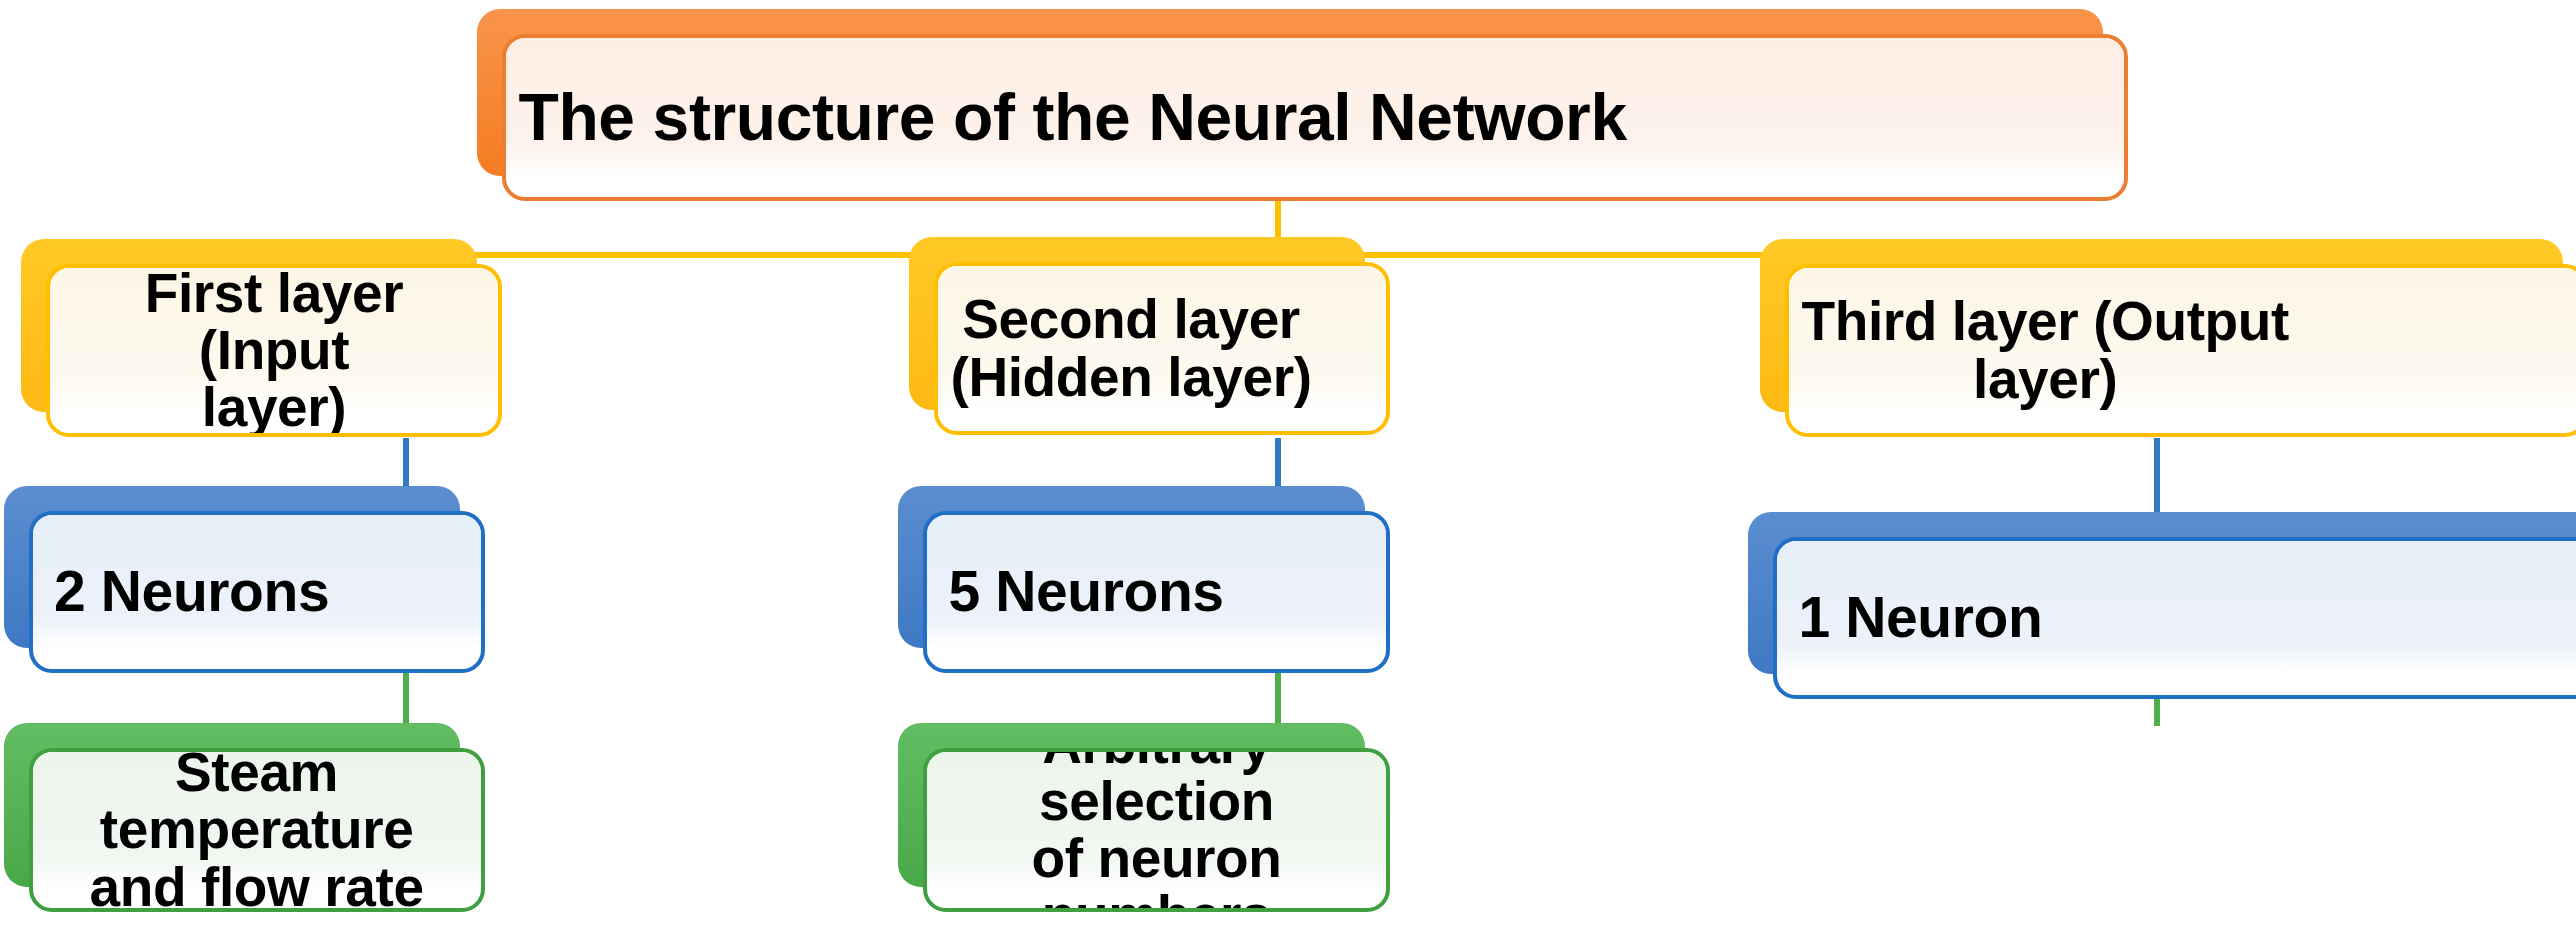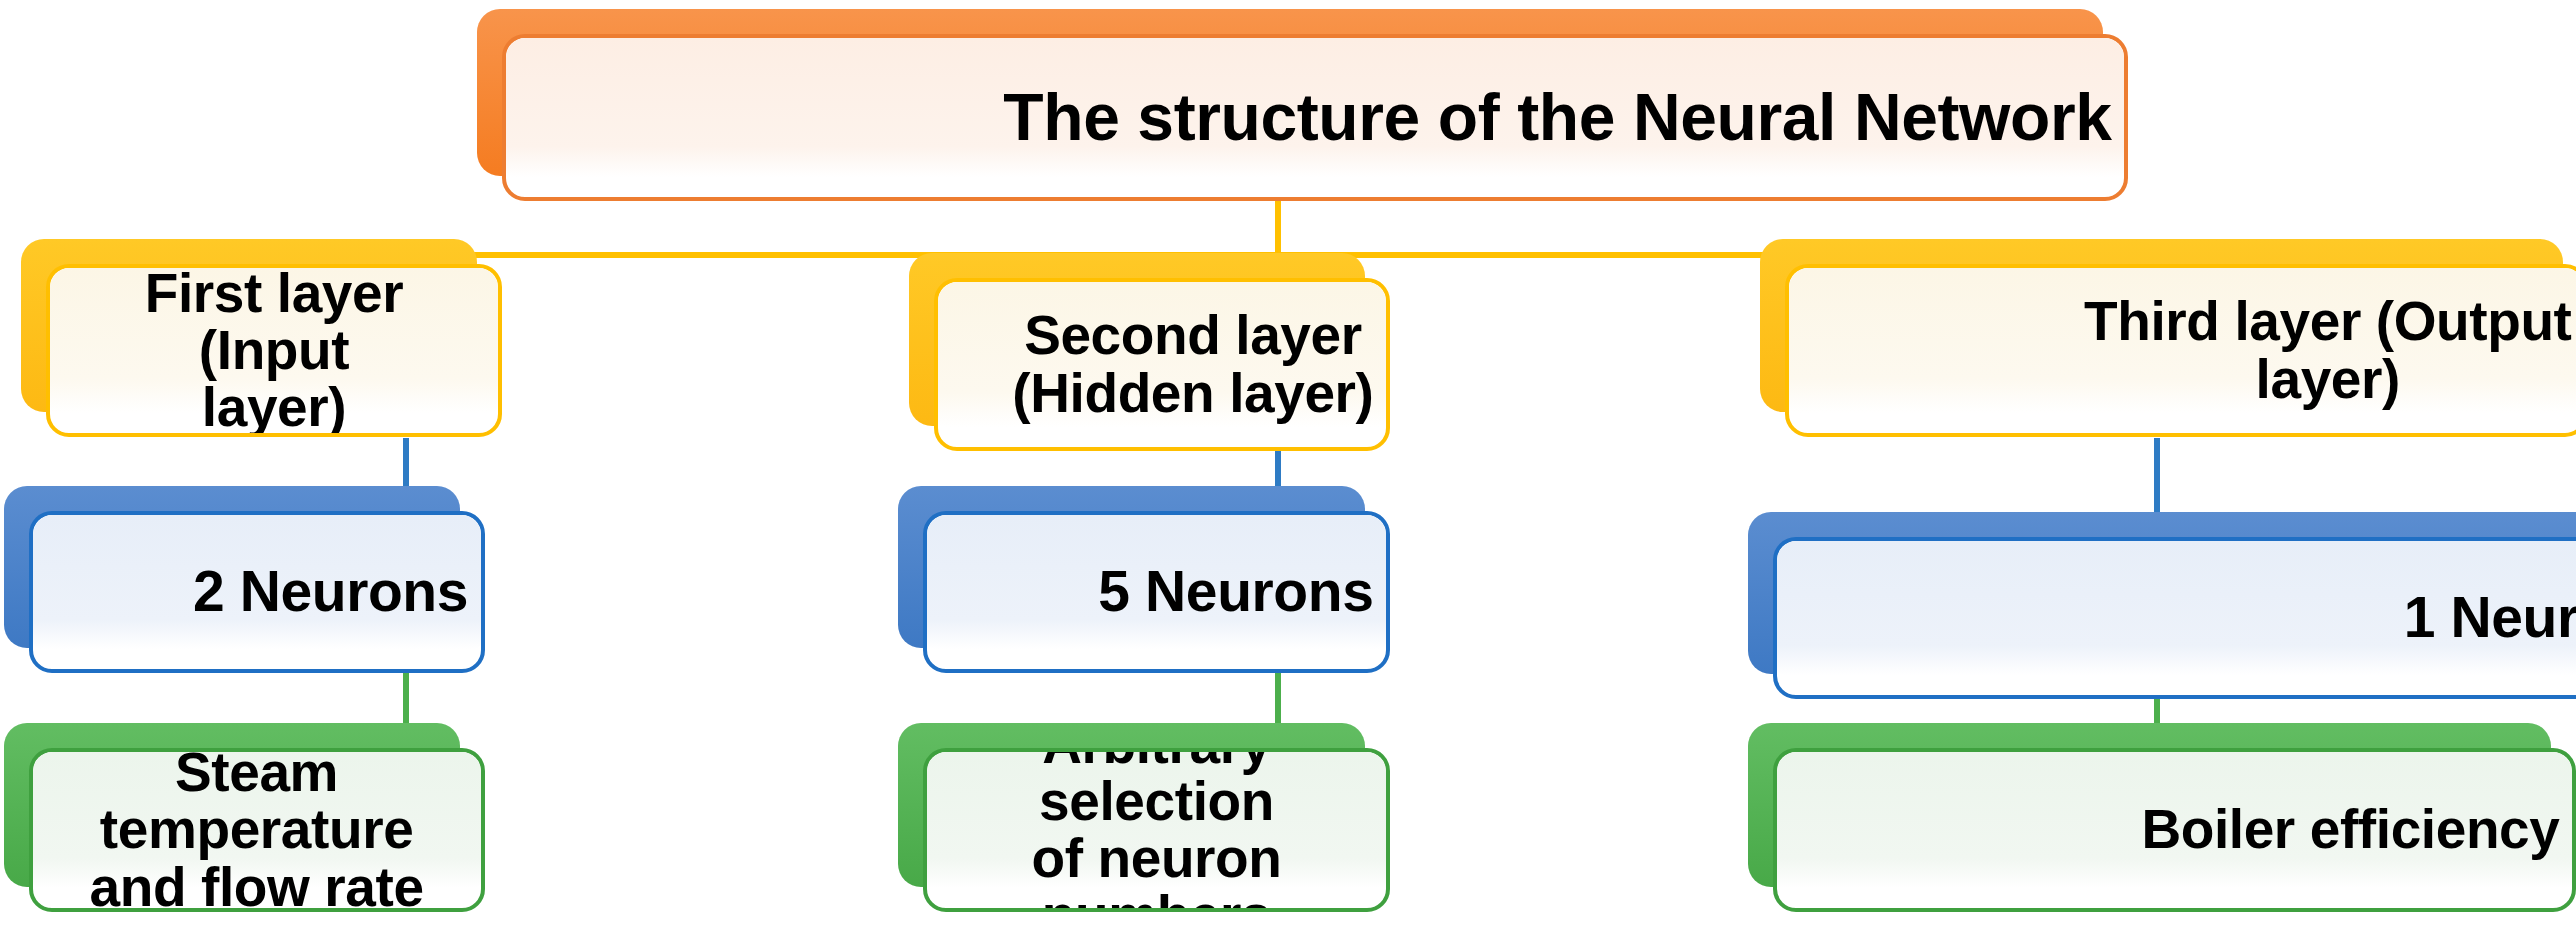--- a/index.html
+++ b/index.html
@@ -18,21 +18,21 @@
   .card .plate{
     position:absolute; left:0; top:0; right:25px; bottom:25px;
     border-radius:23px;
   }
   .card .panel{
     position:absolute; left:25px; top:25px; right:0; bottom:0;
     border-radius:23px;
     border:4.5px solid #000;
     background:#fff;
     box-sizing:border-box;
-    display:flex; align-items:center; justify-content:flex-end;
+    display:flex; align-items:center; justify-content:flex-start;
     overflow:hidden;
   }
   .card .panel .inner{
     position:absolute; left:0; top:0; right:0; bottom:19.6px;
     border-radius:19.6px 19.6px 7.1px 7.1px;
   }
   .card .label{
     position:relative;
     z-index:3;
     text-align:center;
@@ -106,21 +106,21 @@
 
   <div class="card row1" style="left:21px; top:239px; width:481px; height:198px;">
     <div class="plate"></div>
     <div class="panel">
       <div class="inner"></div>
       <div class="label">First layer (Input
 layer)</div>
     </div>
   </div>
 
-  <div class="card row1" style="left:909px; top:253px; width:481px; height:198px;">
+  <div class="card row1" style="left:909px; top:237px; width:481px; height:198px;">
     <div class="plate"></div>
     <div class="panel">
       <div class="inner"></div>
       <div class="label">Second layer
 (Hidden layer)</div>
     </div>
   </div>
 
   <div class="card row1" style="left:1748px; top:239px; width:828px; height:198px;margin-left:12px;">
     <div class="plate"></div>
@@ -166,22 +166,15 @@
 
   <div class="card row3" style="left:898px; top:723px; width:492px; height:189px;">
     <div class="plate"></div>
     <div class="panel">
       <div class="inner"></div>
       <div class="label">Arbitrary selection
 of neuron numbers</div>
     </div>
   </div>
 
-  <div class="card row3" style="left:1748px; top:723px; width:828px; height:189px;">
-    <div class="plate"></div>
-    <div class="panel">
-      <div class="inner"></div>
-      <div class="label">Boiler efficiency</div>
-    </div>
-  </div>
 
 </div>
 
 
 </body></html>

